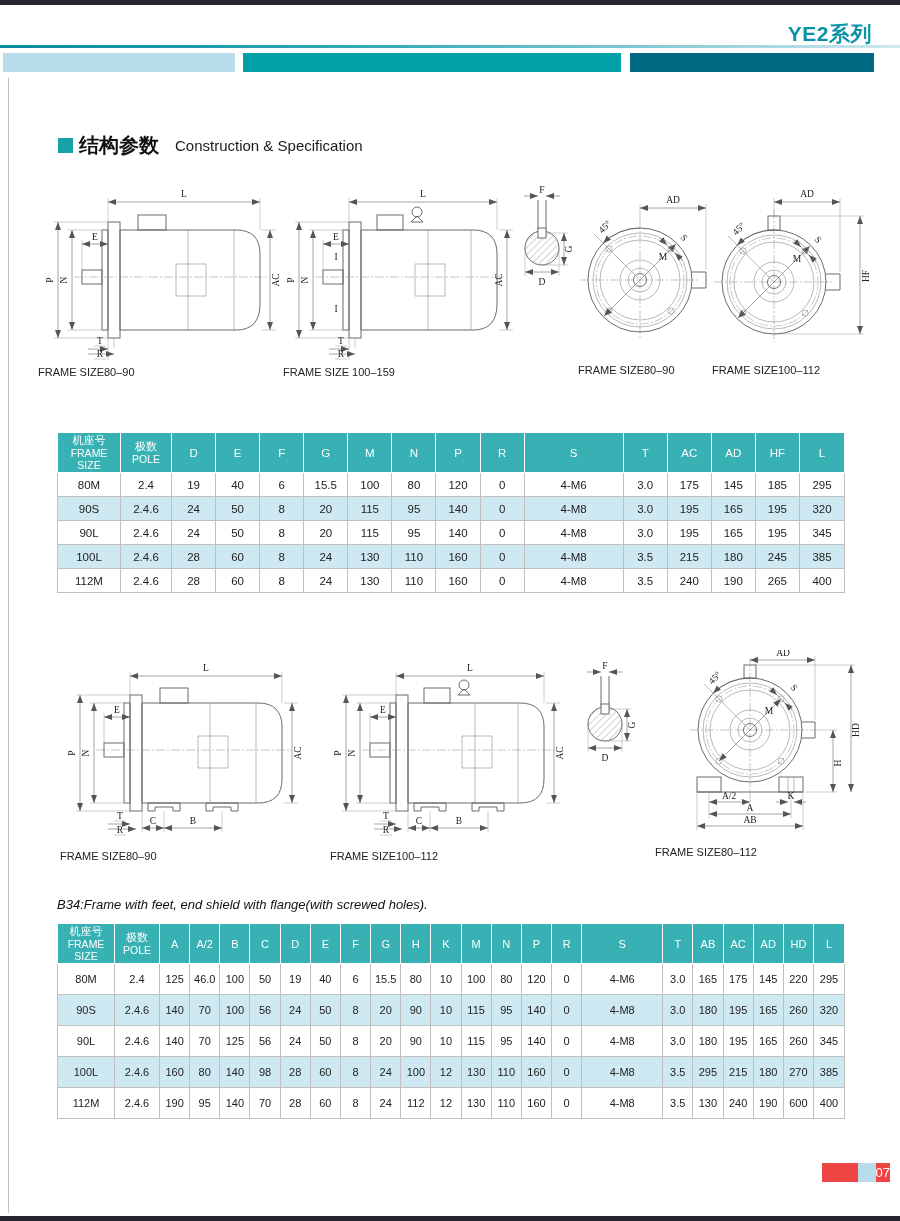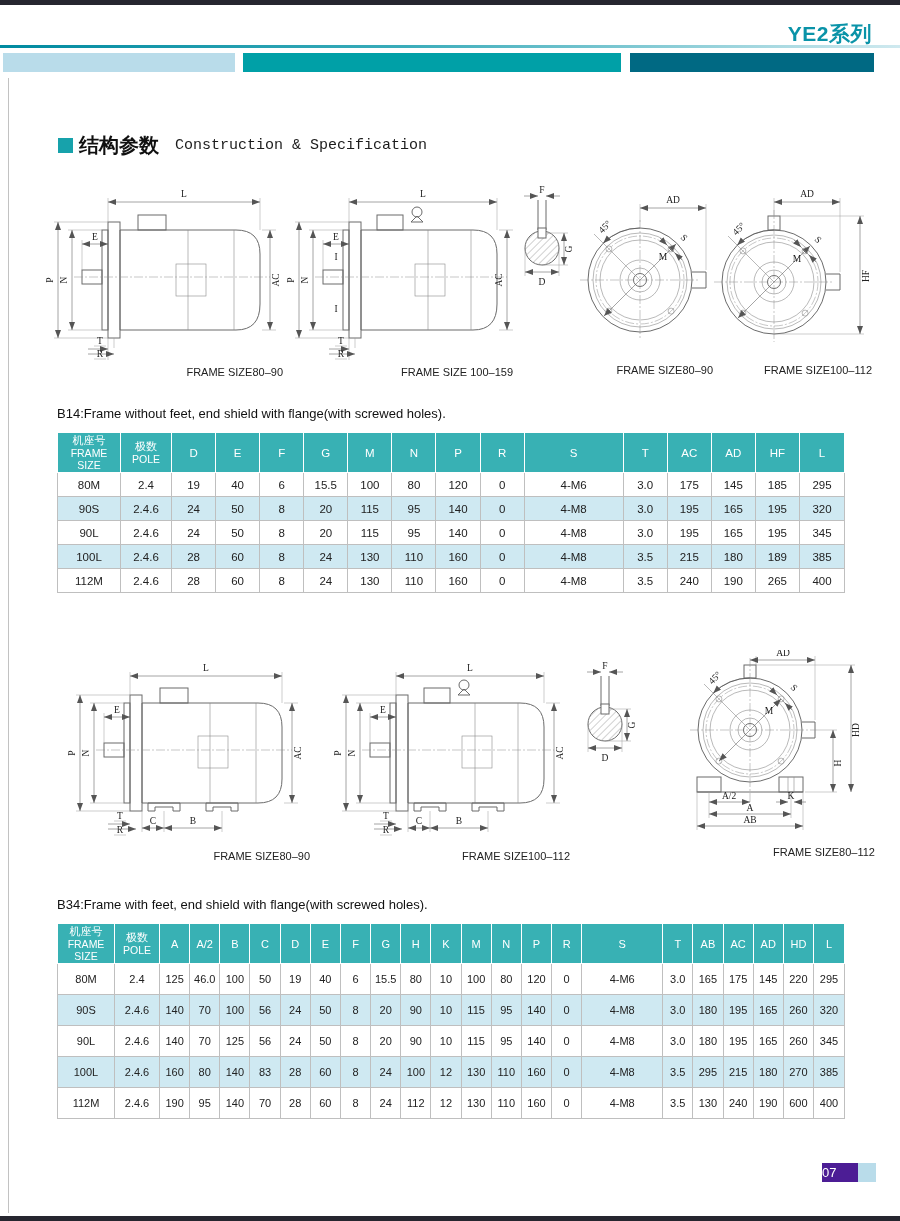--- a/index.html
+++ b/index.html
@@ -11,31 +11,31 @@
   .edge-bar.bottom{top:1216px;}
   .series-title{position:absolute;top:20px;right:28px;font-size:21px;font-weight:bold;
         color:#0a93a8;letter-spacing:.5px;}
   .header-rule{position:absolute;top:45px;left:0;width:900px;height:3px;
         background:linear-gradient(90deg,#008aa0 0%,#3aacba 45%,#cfe9ef 100%);}
   .hbar{position:absolute;top:53px;height:19px;}
   .hbar.light{left:3px;width:232px;background:#b9dcea;}
   .hbar.mid{left:243px;width:378px;background:#00a0a7;}
   .hbar.dark{left:630px;width:244px;background:#006983;}
   .page-edge-line{position:absolute;left:8px;top:78px;width:1px;height:1135px;background:#c2c2c2;}
-  .page-num-box{position:absolute;left:822px;top:1163px;width:36px;height:19px;background:#4c1d95;
-        color:#fff;font-size:13px;text-align:left;line-height:19px;}
+  .page-num-box{position:absolute;left:822px;top:1163px;width:36px;height:19px;background:#ef4444;
+        color:#fff;font-size:13px;text-align:right;line-height:19px;padding-left:32px;}
   .page-num-side{position:absolute;left:858px;top:1163px;width:18px;height:19px;background:#b9dcea;}
   
   .section-title{position:absolute;left:58px;top:132px;display:flex;align-items:center;gap:6px;}
   .section-title .sq{width:15px;height:15px;background:#17a2ab;}
   .section-title .zh{font-size:20px;font-weight:bold;color:#101010;}
-  .section-title .en{font-size:15px;color:#1c1c1c;margin-left:10px;font-family:Liberation Mono, monospace;}
+  .section-title .en{font-size:15px;color:#1c1c1c;margin-left:10px;}
   
   .fig{position:absolute;}
-  .fig-caption{font-size:11px;color:#222;text-align:right;margin-top:2px;white-space:nowrap;}
+  .fig-caption{font-size:11px;color:#222;text-align:left;margin-top:2px;white-space:nowrap;}
   svg .ol{stroke:#6b6b6b;stroke-width:1;fill:none;}
   svg .thin{stroke:#8a8a8a;stroke-width:.6;fill:none;}
   svg .ext{stroke:#9a9a9a;stroke-width:.5;}
   svg .dim{stroke:#5a5a5a;stroke-width:.55;fill:none;
         marker-start:url(#as);marker-end:url(#ae);}
   svg .dime{stroke:#5a5a5a;stroke-width:.55;fill:none;marker-end:url(#ae);}
   svg .cl{stroke:#8f8f8f;stroke-width:.5;stroke-dasharray:9 2 2 2;fill:none;}
   svg .dt{font-family:"Liberation Serif",serif;font-size:9.5px;fill:#222;text-anchor:middle;}
   
   .block-caption{position:absolute;left:57px;font-size:13px;color:#111;}
@@ -287,21 +287,20 @@
         <text class="dt" x="95" y="11">AD</text>
         <line class="ext" x1="68" y1="30" x2="152" y2="30"></line>
           <line class="ext" x1="62" y1="148" x2="152" y2="148"></line>
         <line class="dim" x1="148" y1="30" x2="148" y2="148"></line>
         <text class="dt" x="157" y="90" transform="rotate(-90 157 90)">HF</text>
       </g>
     </svg>
     <div class="fig-caption">FRAME SIZE100–112</div>
   </div>
 
-  <div class="block-caption" style="top:406px;">B14:Frame without feet, end shield with flange(with screwed holes).</div>
   <table class="spec t1">
     <thead>
       <tr>
         <th>
           <span class="l1">机座号</span>
           <span class="l2">FRAME</span>
           <span class="l2">SIZE</span>
         </th>
         <th>
           <span class="l1">极数</span>
@@ -386,21 +385,21 @@
           <td>8</td>
           <td>24</td>
           <td>130</td>
           <td>110</td>
           <td>160</td>
           <td>0</td>
           <td>4-M8</td>
           <td>3.5</td>
           <td>215</td>
           <td>180</td>
-          <td>189</td>
+          <td>245</td>
           <td>385</td>
         </tr>
         <tr>
           <td>112M</td>
           <td>2.4.6</td>
           <td>28</td>
           <td>60</td>
           <td>8</td>
           <td>24</td>
           <td>130</td>
@@ -607,21 +606,21 @@
         <text class="dt" x="136" y="149">K</text>
         <line class="dim" x1="54" y1="164" x2="136" y2="164"></line>
         <text class="dt" x="95" y="161">A</text>
         <line class="dim" x1="42" y1="176" x2="148" y2="176"></line>
         <text class="dt" x="95" y="173">AB</text>
       </g>
     </svg>
     <div class="fig-caption">FRAME SIZE80–112</div>
   </div>
 
-  <div class="block-caption" style="top:897px;">B34:Frame with feet, end shield with flange(with screwed holes).</div>
+  <div class="block-caption" style="top:897px;font-style:italic;">B34:Frame with feet, end shield with flange(with screwed holes).</div>
   <table class="spec t2">
     <thead>
       <tr>
         <th>
           <span class="l1">机座号</span>
           <span class="l2">FRAME</span>
           <span class="l2">SIZE</span>
         </th>
         <th>
           <span class="l1">极数</span>
@@ -725,21 +724,21 @@
           <td>165</td>
           <td>260</td>
           <td>345</td>
         </tr>
         <tr class="alt">
           <td>100L</td>
           <td>2.4.6</td>
           <td>160</td>
           <td>80</td>
           <td>140</td>
-          <td>83</td>
+          <td>98</td>
           <td>28</td>
           <td>60</td>
           <td>8</td>
           <td>24</td>
           <td>100</td>
           <td>12</td>
           <td>130</td>
           <td>110</td>
           <td>160</td>
           <td>0</td>

